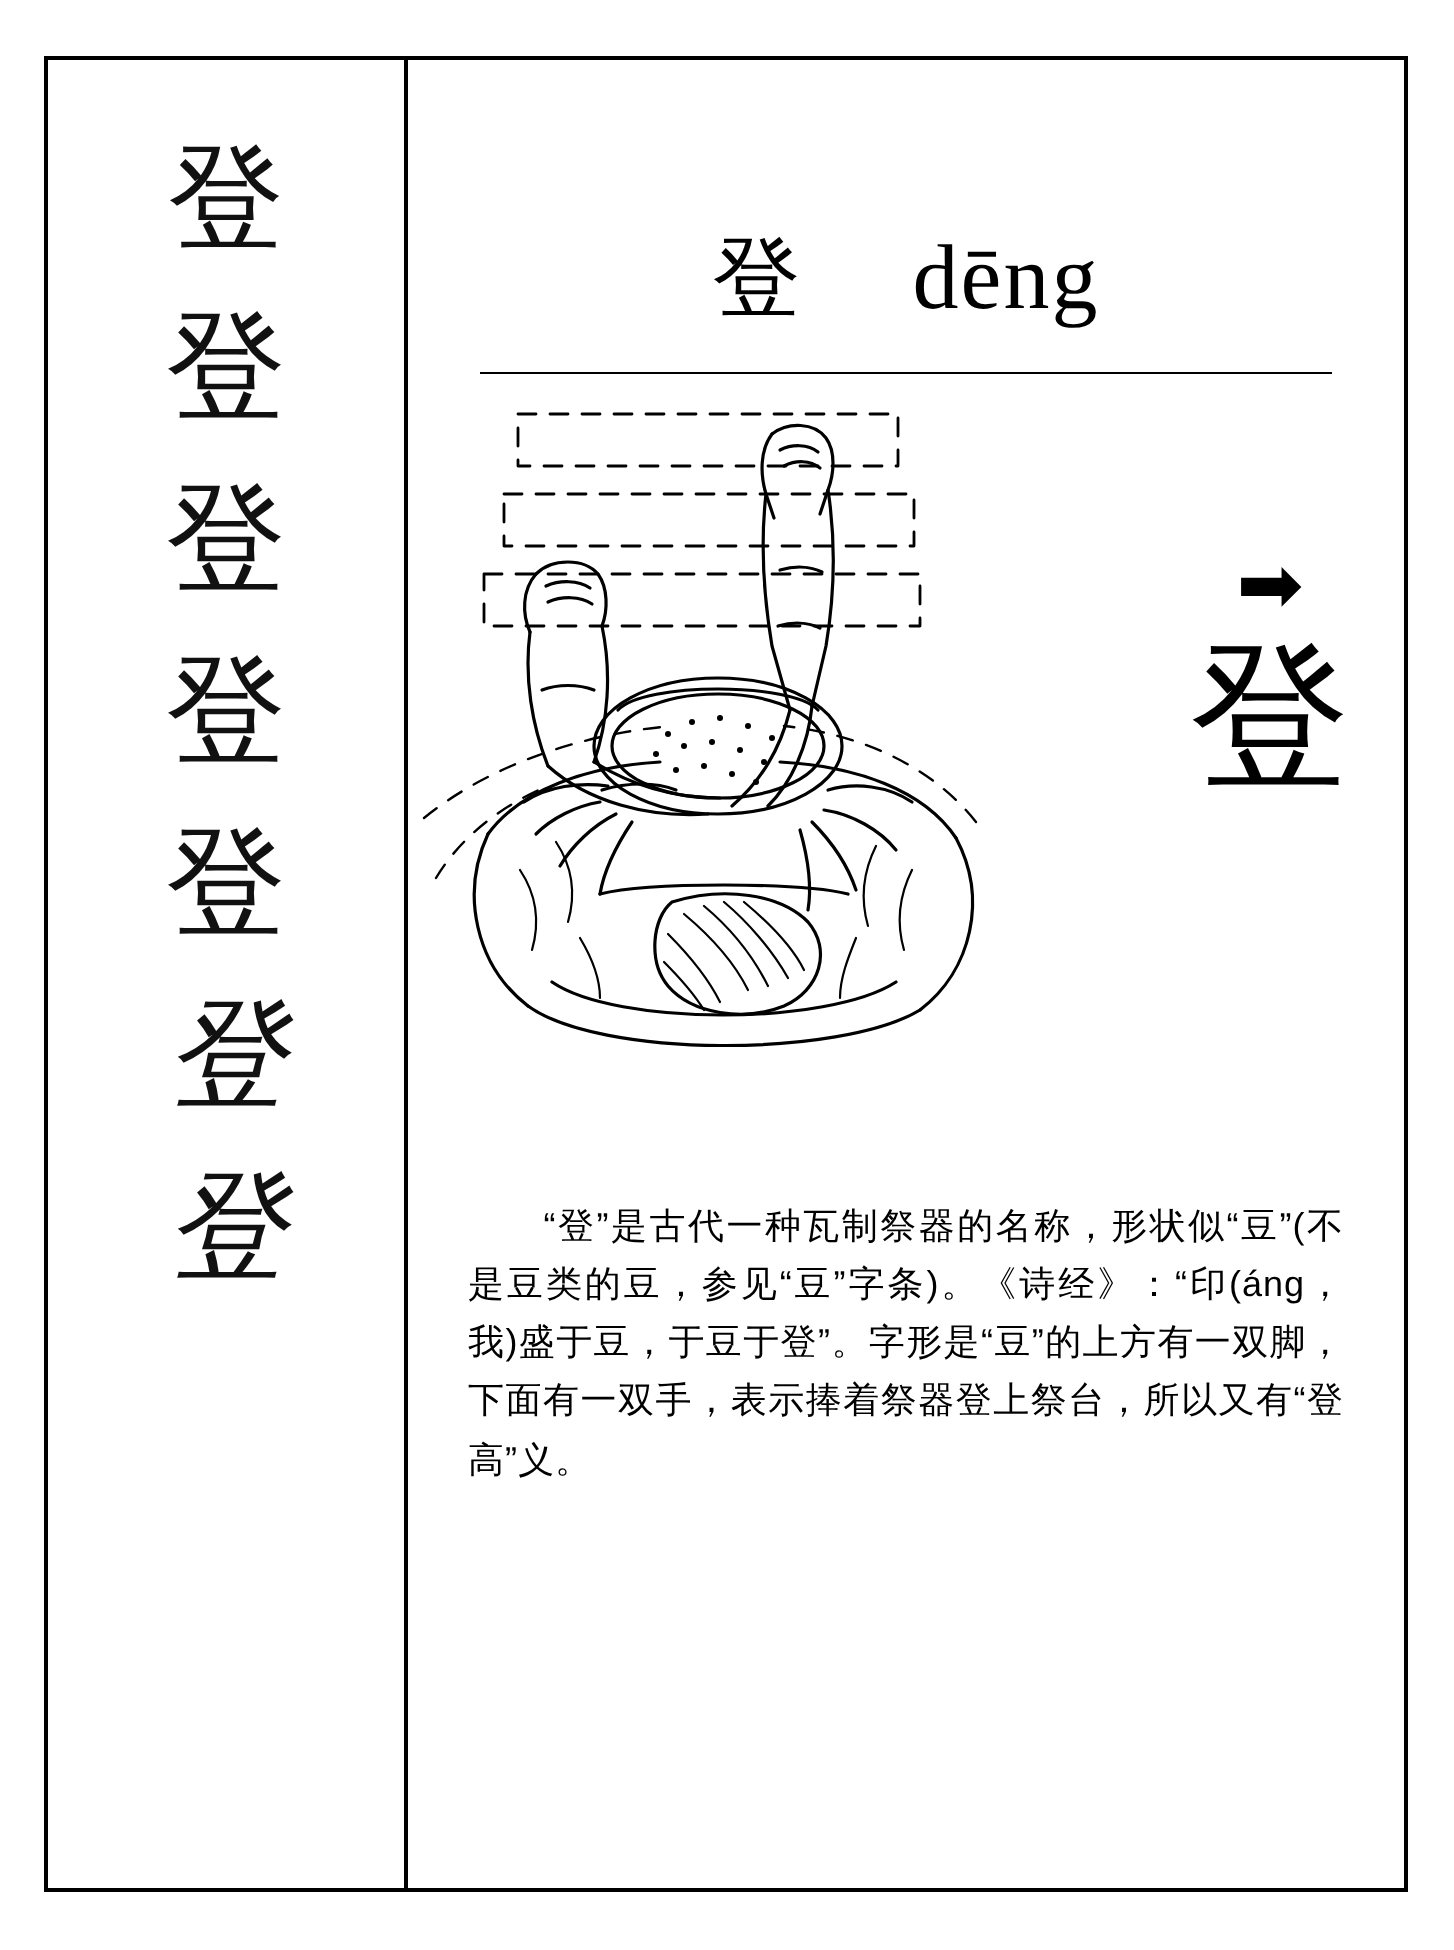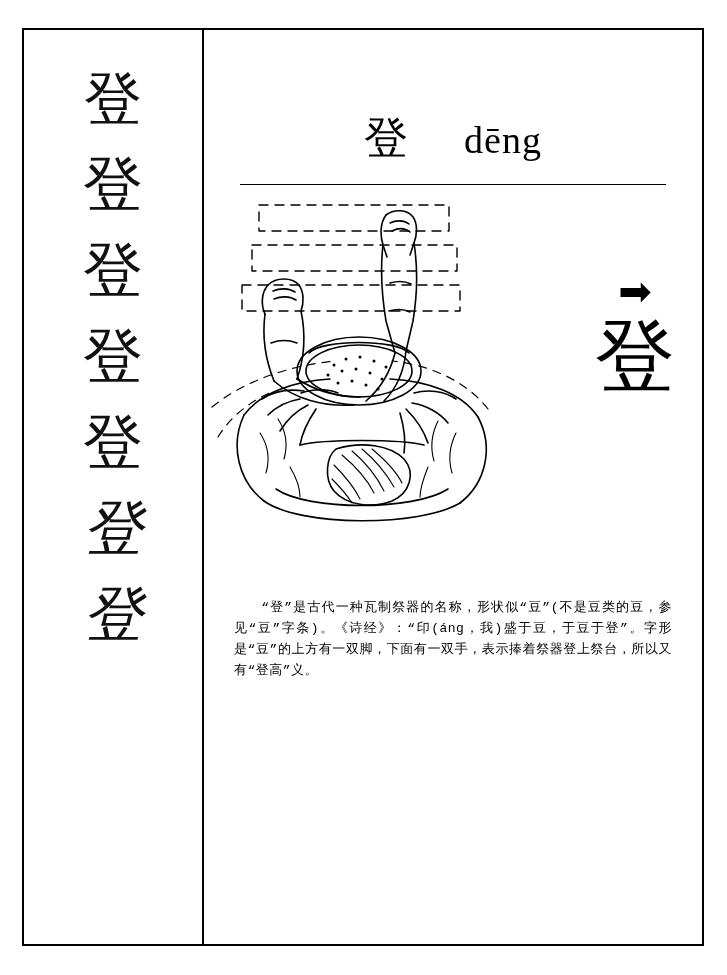--- a/index.html
+++ b/index.html
@@ -69,21 +69,21 @@
     justify-content: center;
     gap: 56px;
   }
   .headword {
     font-family: "DejaVu Sans", sans-serif;
     font-size: 44px;
     line-height: 1;
   }
   .pinyin {
     font-family: "Liberation Serif", serif;
-    font-size: 38px;
+    font-size: 46px;
     line-height: 1;
     letter-spacing: 1px;
   }
   .rule {
     margin: 24px 36px 0 36px;
     border-top: 1.5px solid #000;
   }
 
   
   .illo {
@@ -100,22 +100,22 @@
     font-family: "DejaVu Sans", sans-serif;
     font-size: 80px;
     line-height: 1;
     text-align: center;
     width: 90px;
   }
 
   
   .gloss {
     margin: 4px 30px 12px 30px;
-    font-family: Liberation Mono, monospace;
-    font-size: 13px;
+    font-family: Liberation Sans, sans-serif;
+    font-size: 18px;
     line-height: 1.62;
     text-align: justify;
     text-indent: 2.1em;
     letter-spacing: 0.5px;
   }
 </style>
 </head>
 <body>
 
 <div class="page">

